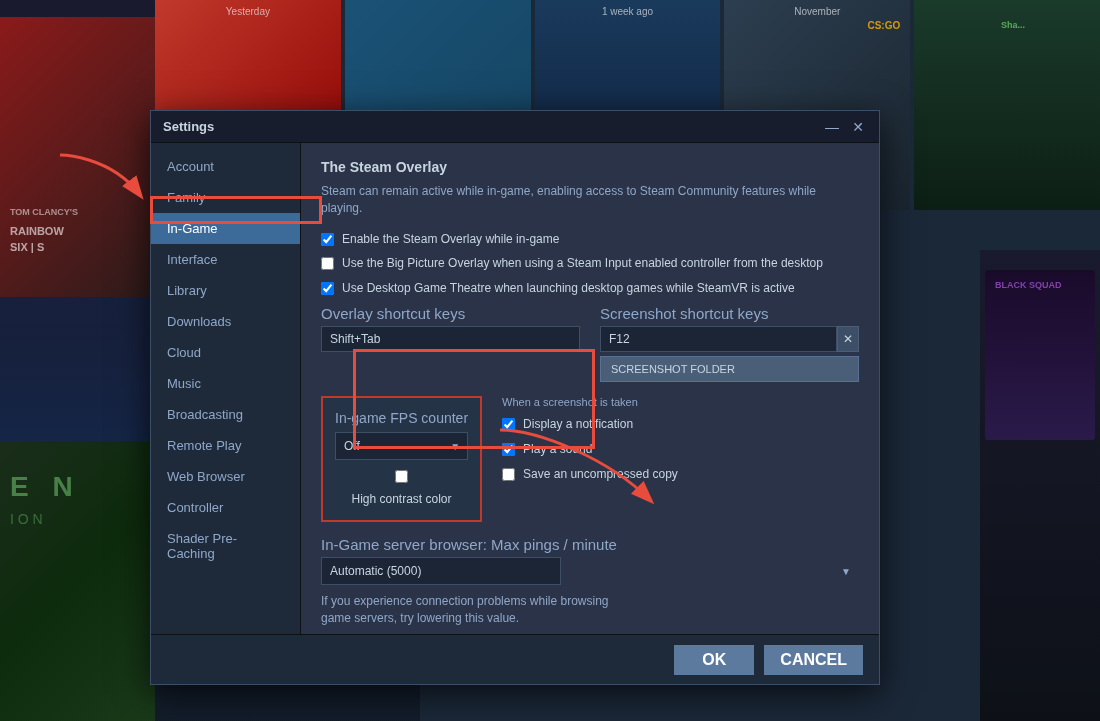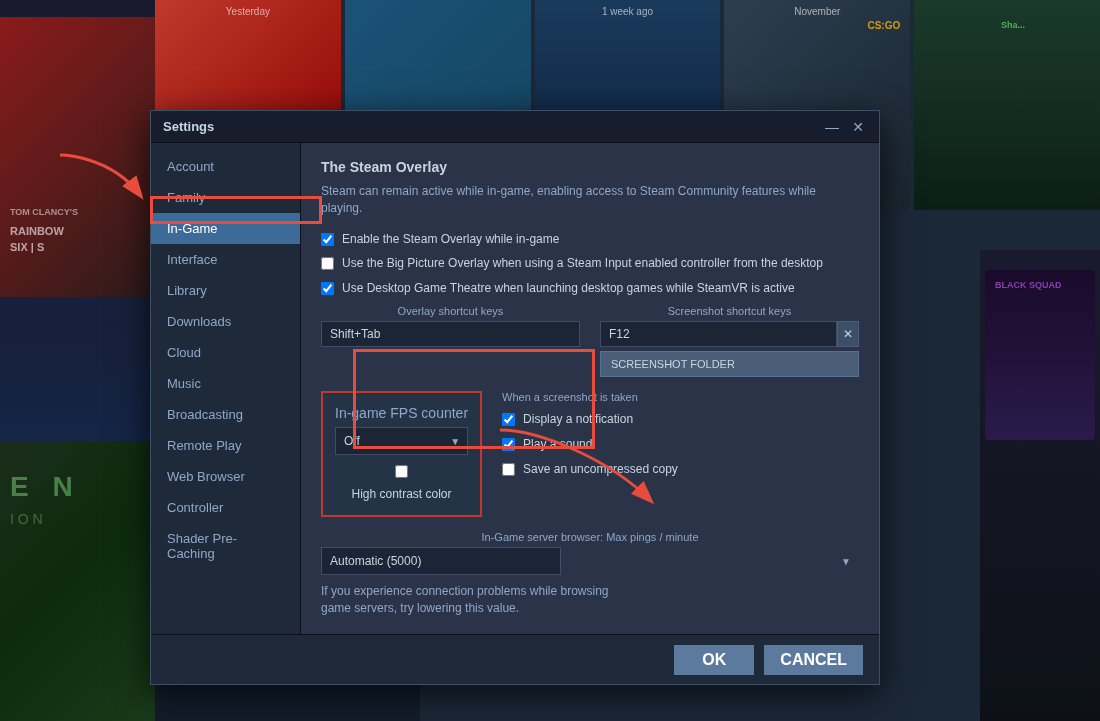--- a/index.html
+++ b/index.html
@@ -214,23 +214,22 @@
       gap: 20px;
       margin-bottom: 14px;
     }
 
     .shortcut-group {
       flex: 1;
     }
 
     .shortcut-label {
       color: #8fa7c8;
-      font-size: 11px;
+      font-size: 15px;
       margin-bottom: 4px;
-      text-align: center;
     }
 
     .shortcut-input {
       width: 100%;
       background: #1b2535;
       border: 1px solid #3d4f66;
       color: #c7d5e0;
       font-size: 12px;
       padding: 4px 8px;
       height: 26px;

